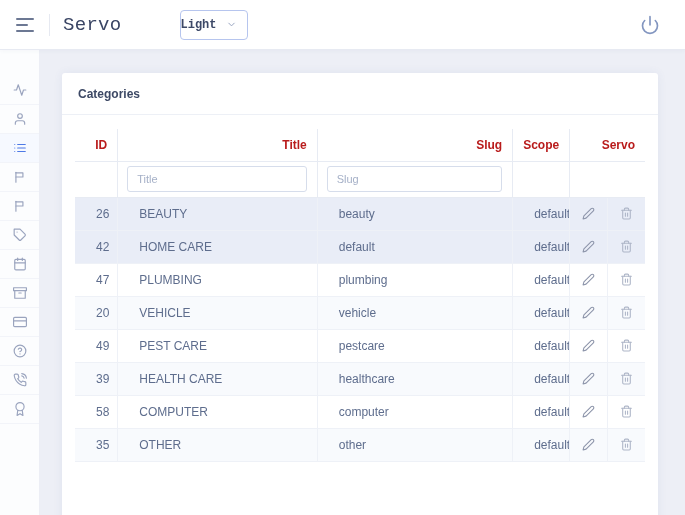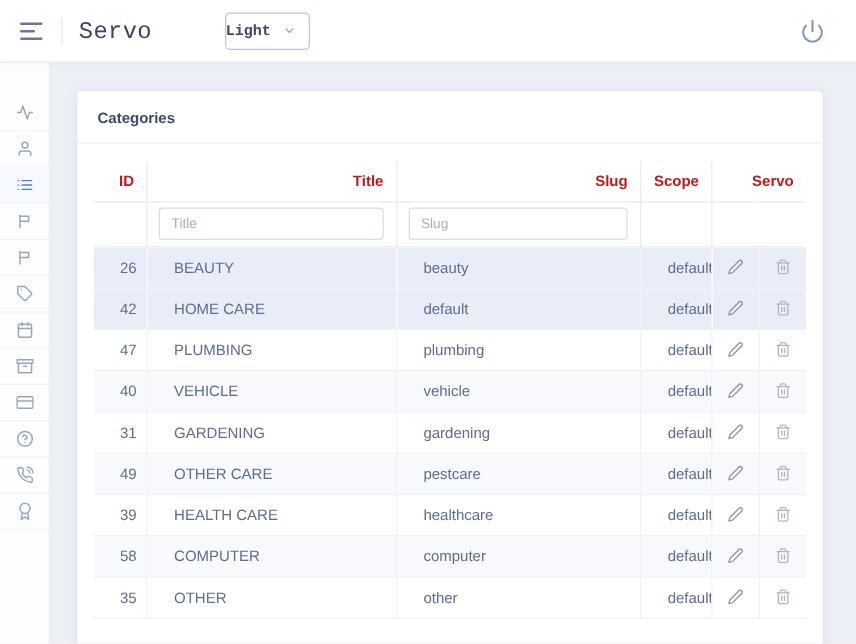--- a/index.html
+++ b/index.html
@@ -263,60 +263,41 @@
     <td class="action-cell">
       <button class="icon-btn trash-btn trash-slot"><svg viewBox="0 0 24 24" fill="none" stroke="currentColor" stroke-width="2" stroke-linecap="round" stroke-linejoin="round" style="width:13px;height:13px">
                       <polyline points="3 6 5 6 21 6"></polyline>
                       <path d="M19 6v14a2 2 0 0 1-2 2H7a2 2 0 0 1-2-2V6m3 0V4a2 2 0 0 1 2-2h4a2 2 0 0 1 2 2v2"></path>
                       <line x1="10" y1="11" x2="10" y2="17"></line>
                       <line x1="14" y1="11" x2="14" y2="17"></line>
                     </svg></button>
     </td>
   </tr>
               <tr>
-    <td>40</td>
+    <td>20</td>
     <td>VEHICLE</td>
     <td>vehicle</td>
     <td>default</td>
     <td class="action-cell">
       <button class="icon-btn edit-btn edit-slot"><svg viewBox="0 0 24 24" fill="none" stroke="currentColor" stroke-width="2" stroke-linecap="round" stroke-linejoin="round" style="width:13px;height:13px">
                       <path d="M17 3a2.828 2.828 0 1 1 4 4L7.5 20.5 2 22l1.5-5.5L17 3z"></path>
                     </svg></button>
     </td>
     <td class="action-cell">
       <button class="icon-btn trash-btn trash-slot"><svg viewBox="0 0 24 24" fill="none" stroke="currentColor" stroke-width="2" stroke-linecap="round" stroke-linejoin="round" style="width:13px;height:13px">
                       <polyline points="3 6 5 6 21 6"></polyline>
                       <path d="M19 6v14a2 2 0 0 1-2 2H7a2 2 0 0 1-2-2V6m3 0V4a2 2 0 0 1 2-2h4a2 2 0 0 1 2 2v2"></path>
                       <line x1="10" y1="11" x2="10" y2="17"></line>
                       <line x1="14" y1="11" x2="14" y2="17"></line>
                     </svg></button>
     </td>
   </tr>
               <tr>
-    <td>31</td>
-    <td>GARDENING</td>
-    <td>gardening</td>
-    <td>default</td>
-    <td class="action-cell">
-      <button class="icon-btn edit-btn edit-slot"><svg viewBox="0 0 24 24" fill="none" stroke="currentColor" stroke-width="2" stroke-linecap="round" stroke-linejoin="round" style="width:13px;height:13px">
-                      <path d="M17 3a2.828 2.828 0 1 1 4 4L7.5 20.5 2 22l1.5-5.5L17 3z"></path>
-                    </svg></button>
-    </td>
-    <td class="action-cell">
-      <button class="icon-btn trash-btn trash-slot"><svg viewBox="0 0 24 24" fill="none" stroke="currentColor" stroke-width="2" stroke-linecap="round" stroke-linejoin="round" style="width:13px;height:13px">
-                      <polyline points="3 6 5 6 21 6"></polyline>
-                      <path d="M19 6v14a2 2 0 0 1-2 2H7a2 2 0 0 1-2-2V6m3 0V4a2 2 0 0 1 2-2h4a2 2 0 0 1 2 2v2"></path>
-                      <line x1="10" y1="11" x2="10" y2="17"></line>
-                      <line x1="14" y1="11" x2="14" y2="17"></line>
-                    </svg></button>
-    </td>
-  </tr>
-              <tr>
     <td>49</td>
-    <td>OTHER CARE</td>
+    <td>PEST CARE</td>
     <td>pestcare</td>
     <td>default</td>
     <td class="action-cell">
       <button class="icon-btn edit-btn edit-slot"><svg viewBox="0 0 24 24" fill="none" stroke="currentColor" stroke-width="2" stroke-linecap="round" stroke-linejoin="round" style="width:13px;height:13px">
                       <path d="M17 3a2.828 2.828 0 1 1 4 4L7.5 20.5 2 22l1.5-5.5L17 3z"></path>
                     </svg></button>
     </td>
     <td class="action-cell">
       <button class="icon-btn trash-btn trash-slot"><svg viewBox="0 0 24 24" fill="none" stroke="currentColor" stroke-width="2" stroke-linecap="round" stroke-linejoin="round" style="width:13px;height:13px">
                       <polyline points="3 6 5 6 21 6"></polyline>

